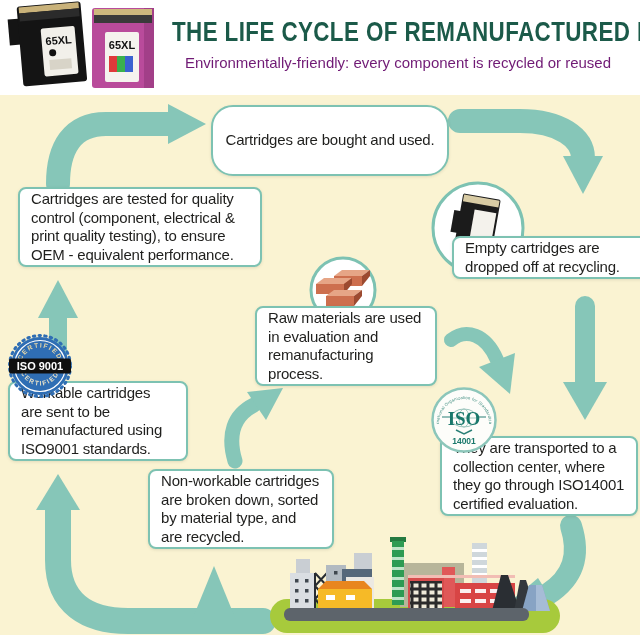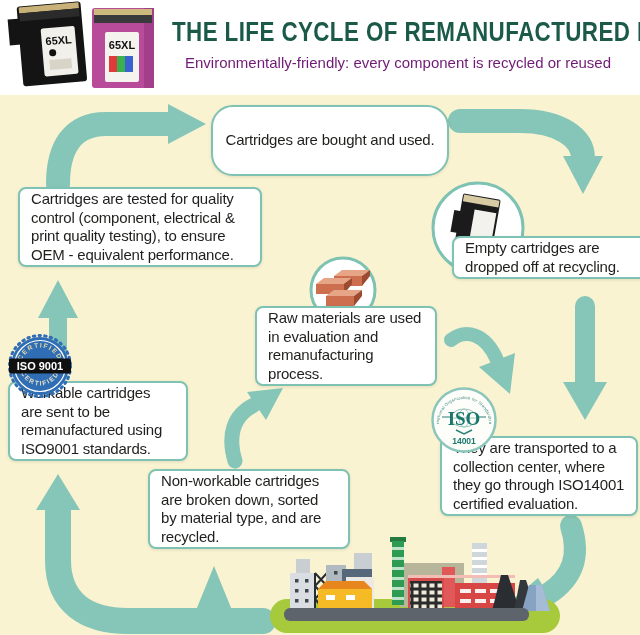--- a/index.html
+++ b/index.html
@@ -192,21 +192,21 @@
   <div class="bubble" style="left:18px;top:187px;width:244px;">Cartridges are tested for quality control (component, electrical &amp; print quality testing), to ensure OEM - equivalent performance.</div>
 
   <div class="bubble" style="left:452px;top:236px;width:216px;">Empty cartridges are dropped off at recycling.</div>
 
   <div class="bubble" style="left:255px;top:306px;width:182px;">Raw materials are used in evaluation and remanufacturing process.</div>
 
   <div class="bubble" style="left:8px;top:381px;width:180px;">Workable cartridges are sent to be remanufactured using ISO9001 standards.</div>
 
   <div class="bubble" style="left:440px;top:436px;width:198px;">They are transported to a collection center, where they go through ISO14001 certified evaluation.</div>
 
-  <div class="bubble" style="left:148px;top:469px;width:202px;">Non-workable cartridges are broken down, sorted by material type, and are recycled.</div>
+  <div class="bubble" style="left:148px;top:469px;width:186px;">Non-workable cartridges are broken down, sorted by material type, and are recycled.</div>
 
   <svg class="badge" style="left:8px;top:334px;" width="64" height="64" viewBox="0 0 64 64">
     <circle cx="32" cy="32" r="29" fill="#2f6eb4"></circle>
     <circle cx="32" cy="32" r="30.5" fill="none" stroke="#2f6eb4" stroke-width="3" stroke-dasharray="1.5 4.2" stroke-linecap="round"></circle>
     <circle cx="32" cy="32" r="25.5" fill="none" stroke="#ffffff" stroke-width="1.2"></circle>
     <defs>
       <path id="arcTop9001" d="M 12.5,33 A 19.5,19.5 0 0 1 51.5,33"></path>
       <path id="arcBot9001" d="M 11.5,31 A 20.5,20.5 0 0 0 52.5,31"></path>
     </defs>
     <text font-size="6.5" font-weight="bold" fill="#ead9a6" letter-spacing="1.5" font-family="Liberation Sans, sans-serif">

